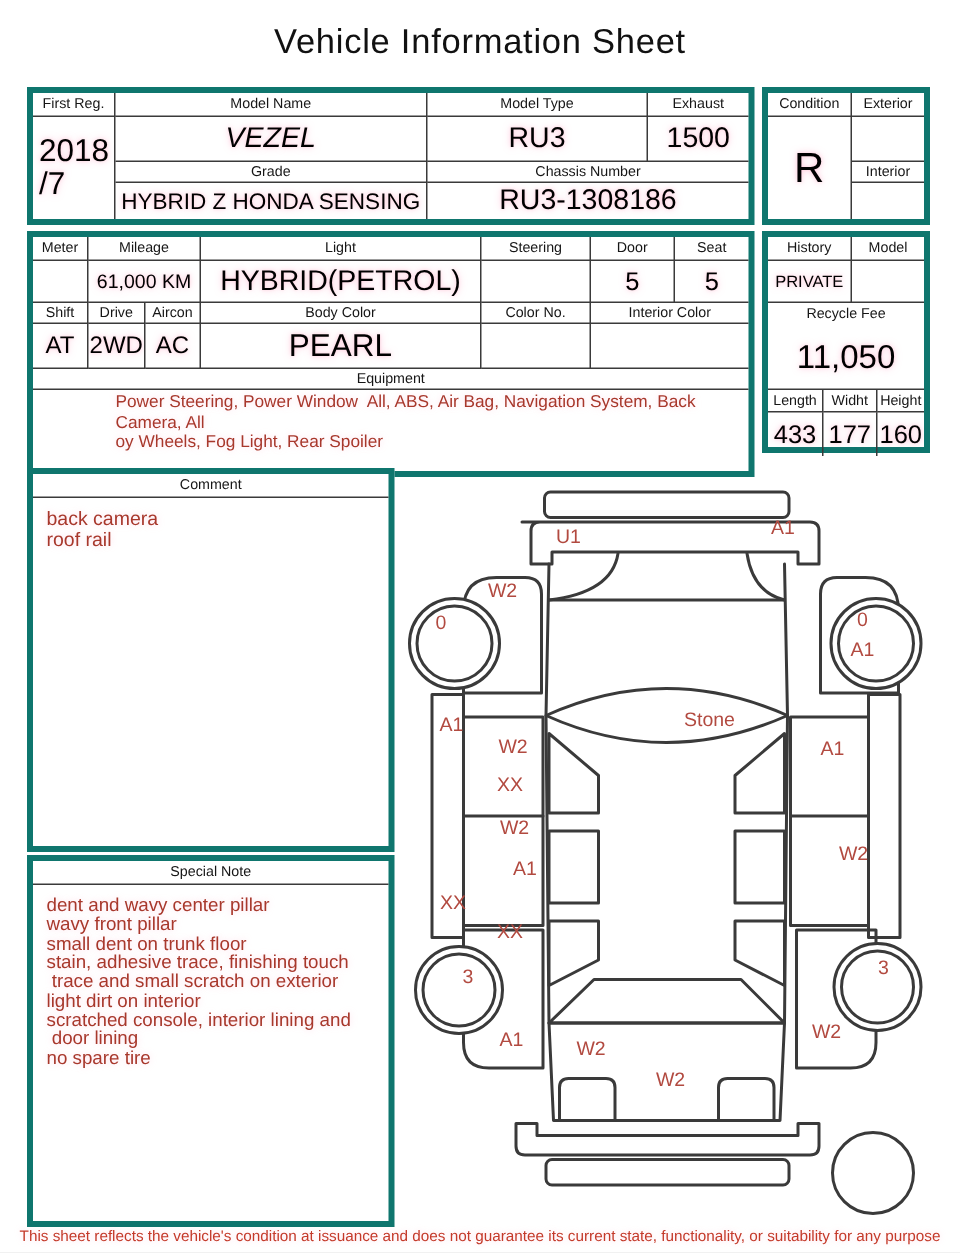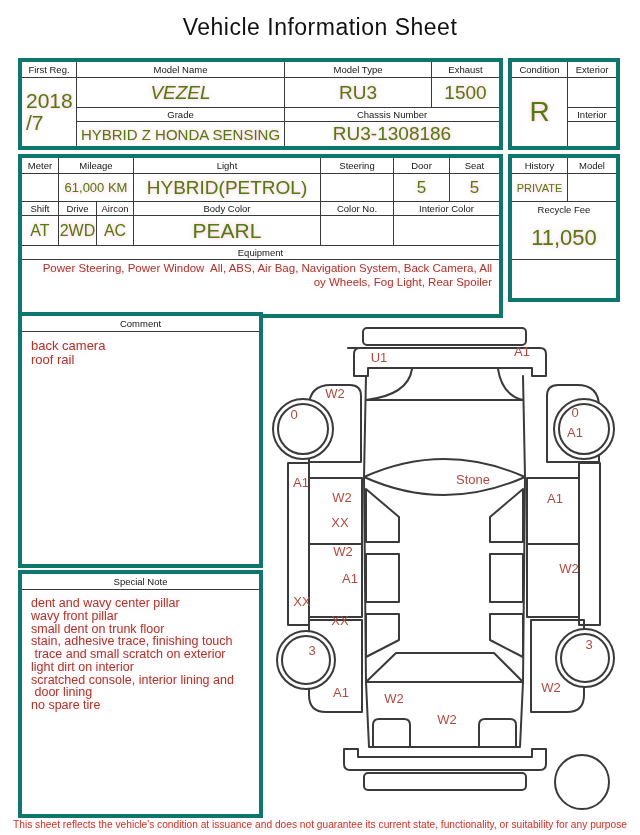--- a/index.html
+++ b/index.html
@@ -8,21 +8,21 @@
   .abs{position:absolute;}
   #title{left:0;right:0;top:14px;text-align:center;font-size:23px;color:#111;
     letter-spacing:.5px;}
   .box{border:4px solid #0f766e;box-sizing:border-box;background:#fff;}
   .grid{display:grid;}
   .cell{display:flex;align-items:center;justify-content:center;box-sizing:border-box;
     overflow:hidden;}
   .br{border-right:1px solid #3a3a3a;}
   .bb{border-bottom:1px solid #3a3a3a;}
   .hdr{font-size:9.5px;color:#161616;}
-  .val{color:#4d7c0f;text-shadow:0 0 5px rgba(255,150,185,.55),0 0 2px rgba(255,205,220,.6);}
+  .val{color:#000000;text-shadow:0 0 5px rgba(255,150,185,.55),0 0 2px rgba(255,205,220,.6);}
   .redtxt{color:#a8382c;text-shadow:0 0 5px rgba(255,160,195,.4);}
   .fs13{font-size:13px;} .fs15{font-size:15px;} .fs16{font-size:16px;}
   .fs17{font-size:17px;} .fs19{font-size:19px;} .fs20{font-size:21px;}
   .fs21{font-size:21px;line-height:1.04;} .fs22{font-size:22px;} .fs28{font-size:28px;}
   .colflex{flex-direction:column;}
   .eqtext{font-size:11.5px;line-height:1.18;align-items:flex-start;justify-content:flex-start;
     padding:2px 7px;white-space:pre-wrap;text-align:left;}
   .panelhead{height:16px;display:flex;align-items:center;justify-content:center;
     border-bottom:1.5px solid #3a3a3a;box-sizing:border-box;}
   .notelines{padding:7px 9px;font-size:12.5px;line-height:1.02;}
@@ -91,36 +91,44 @@
     <div class="cell hdr bb" style="grid-area:3/6/4/8;">Interior Color</div>
 
     <div class="cell val fs16 br bb" style="grid-area:4/1;">AT</div>
     <div class="cell val fs16 br bb" style="grid-area:4/2;">2WD</div>
     <div class="cell val fs16 br bb" style="grid-area:4/3;">AC</div>
     <div class="cell val fs20 br bb" style="grid-area:4/4;">PEARL</div>
     <div class="cell val br bb" style="grid-area:4/5;"></div>
     <div class="cell val bb" style="grid-area:4/6/5/8;"></div>
 
     <div class="cell hdr bb" style="grid-area:5/1/6/8;">Equipment</div>
-    <div class="cell redtxt eqtext colflex" style="grid-area:6/1/7/8;align-items:flex-end;">
+    <div class="cell redtxt eqtext colflex" style="grid-area:6/1/7/8;align-items:flex-start;margin-left:48px;">
       <span>Power Steering, Power Window  All, ABS, Air Bag, Navigation System, Back Camera, All</span>
       <span>oy Wheels, Fog Light, Rear Spoiler</span>
     </div>
   </div>
 
   <div class="abs box" style="left:508px;top:154px;width:112px;height:148px;">
     <div class="grid" style="grid-template-columns:56px 1fr;grid-template-rows:16px 28px;height:44px;border-bottom:1px solid #3a3a3a;box-sizing:border-box;">
       <div class="cell hdr br bb">History</div>
       <div class="cell hdr bb">Model</div>
       <div class="cell val br" style="font-size:11px;">PRIVATE</div>
       <div class="cell val"></div>
     </div>
     <div style="height:58px;border-bottom:1px solid #3a3a3a;box-sizing:border-box;">
       <div class="cell hdr" style="height:15px;">Recycle Fee</div>
       <div class="cell val fs22" style="height:42px;">11,050</div>
+    </div>
+    <div class="grid" style="grid-template-columns:37px 36px 1fr;grid-template-rows:15px 1fr;height:44px;">
+      <div class="cell hdr br bb">Length</div>
+      <div class="cell hdr br bb">Widht</div>
+      <div class="cell hdr bb">Height</div>
+      <div class="cell val fs17 br">433</div>
+      <div class="cell val fs17 br">177</div>
+      <div class="cell val fs17">160</div>
     </div>
   </div>
 
   <div class="abs box" style="left:18px;top:312px;width:245px;height:256px;">
     <div class="panelhead hdr">Comment</div>
     <div class="notelines redtxt" style="font-size:13px;line-height:1.05;">
       <div>back camera</div>
       <div>roof rail</div>
     </div>
   </div>

